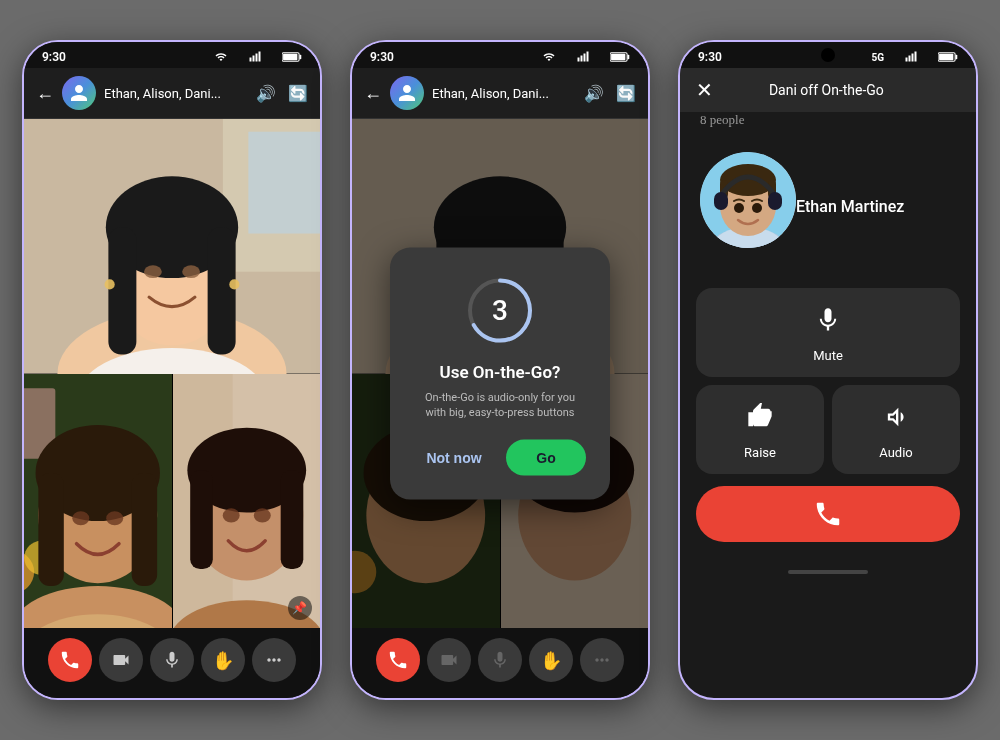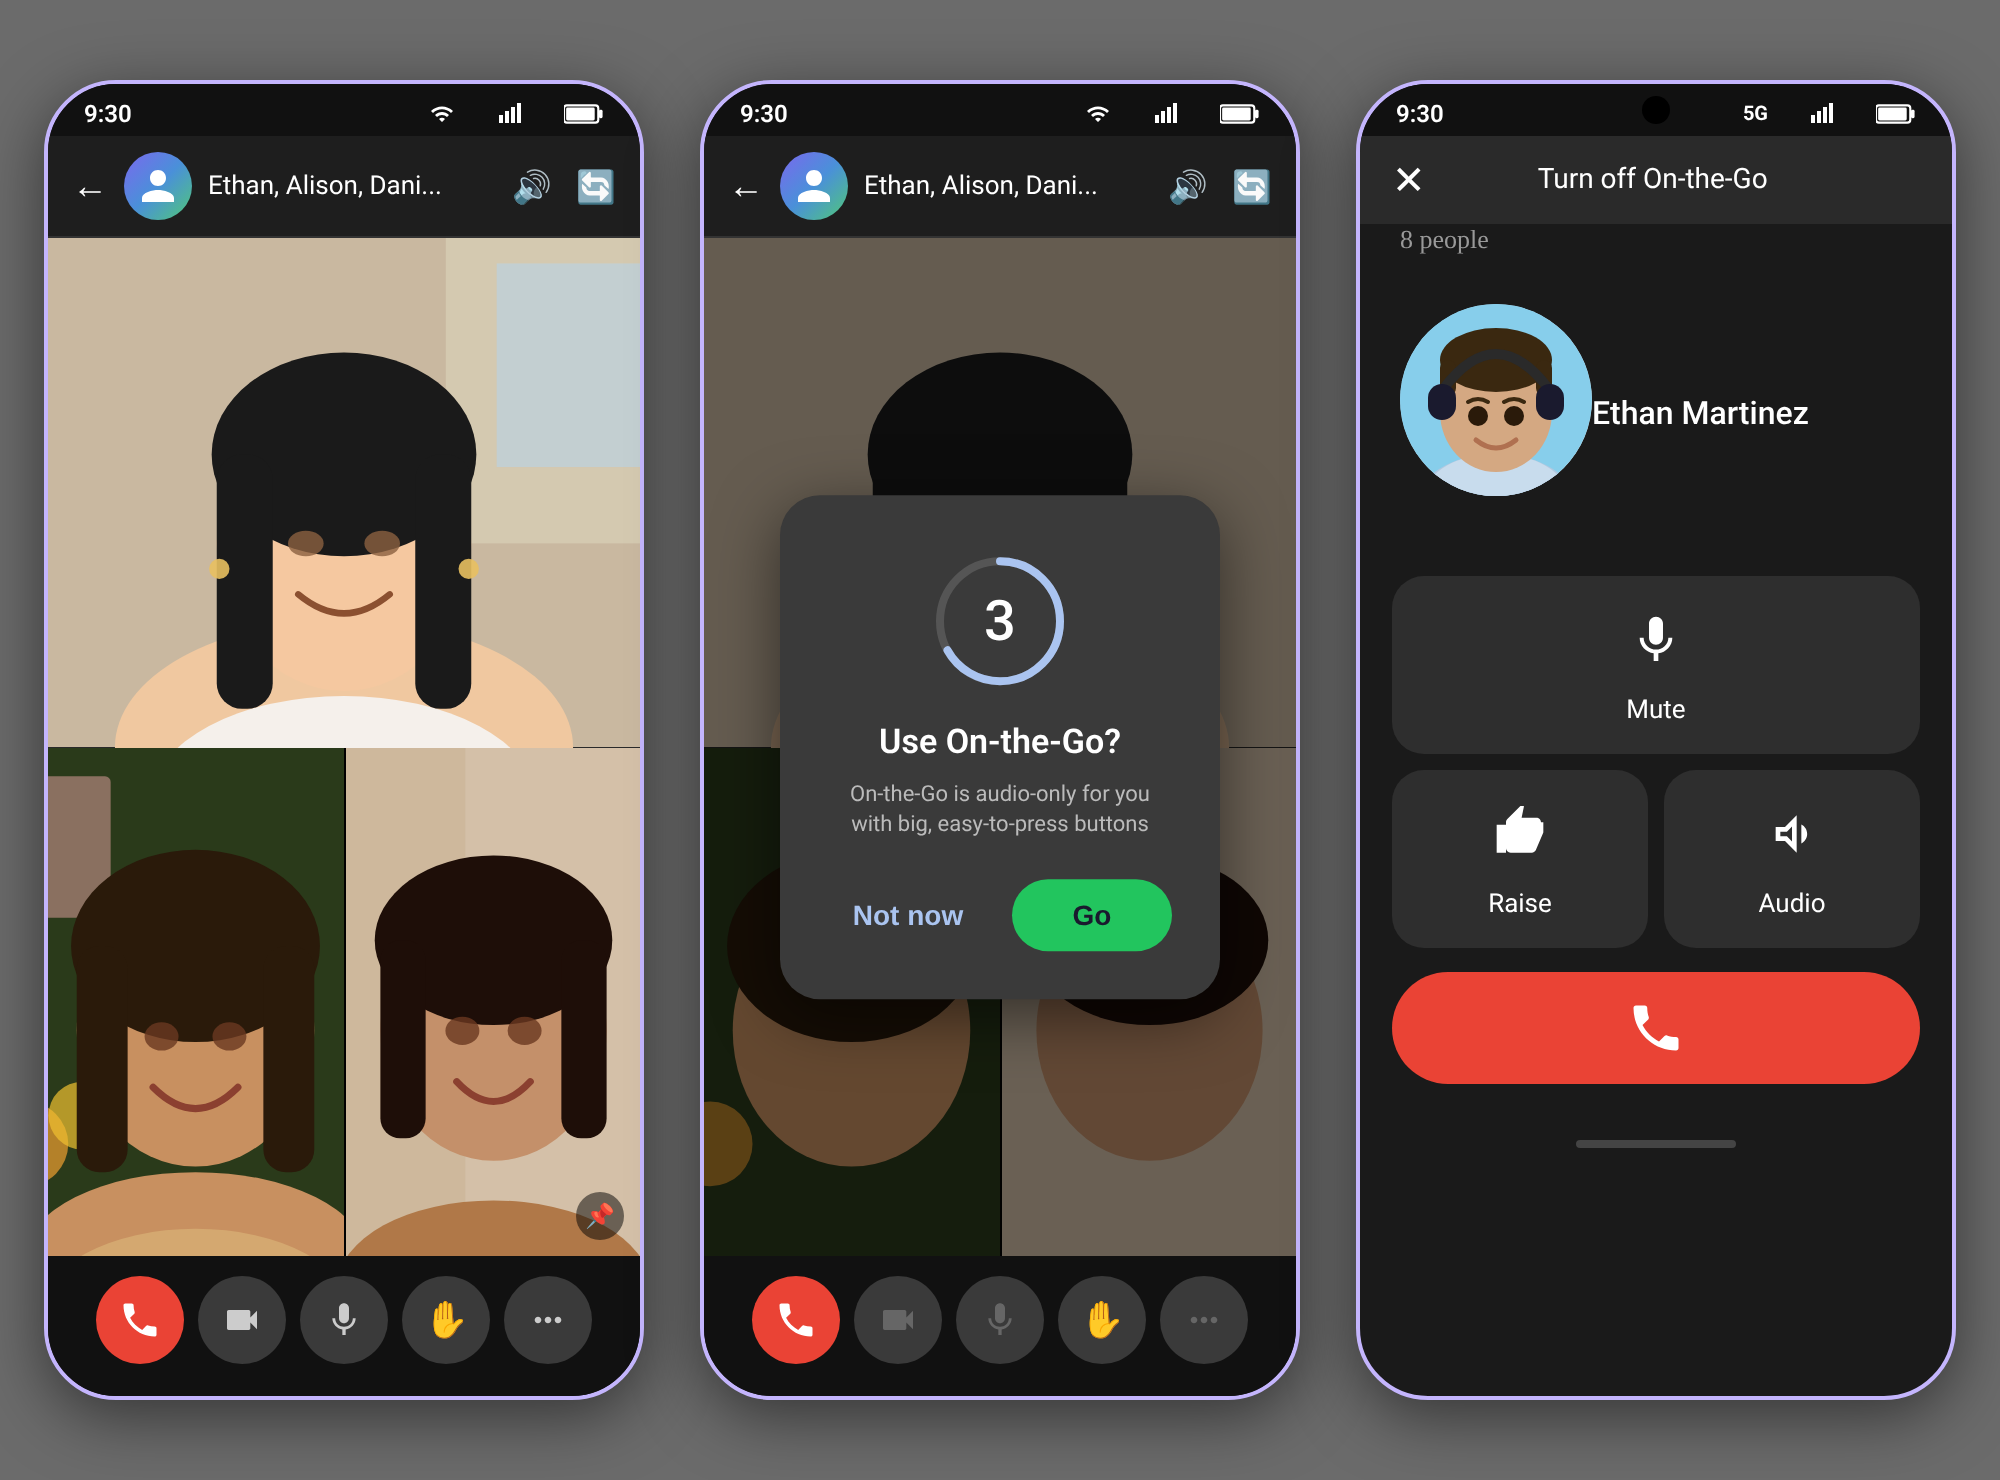--- a/index.html
+++ b/index.html
@@ -666,21 +666,21 @@
       <svg width="20" height="12" viewBox="0 0 28 14">
           <rect x="0" y="1" width="24" height="12" rx="2" fill="none" stroke="white" stroke-width="1.5"></rect>
           <rect x="24.5" y="4" width="2.5" height="6" rx="1" fill="white"></rect>
           <rect x="1.5" y="2.5" width="20" height="9" rx="1" fill="white"></rect>
         </svg>
     </div>
   </div>
 
   <div class="phone3-header">
     <span class="phone3-header-x">✕</span>
-    <span class="phone3-header-label">Turn off On-the-Go</span>
+    <span class="phone3-header-label">Dani off On-the-Go</span>
     <span style="width:20px;"></span>
   </div>
 
   <div class="phone3-people-count">8 people</div>
 
   <div class="phone3-avatar-wrap">
     <div class="phone3-avatar">
 
       <svg width="96" height="96" viewBox="0 0 96 96">
         <circle cx="48" cy="48" r="48" fill="#87ceeb"></circle>

